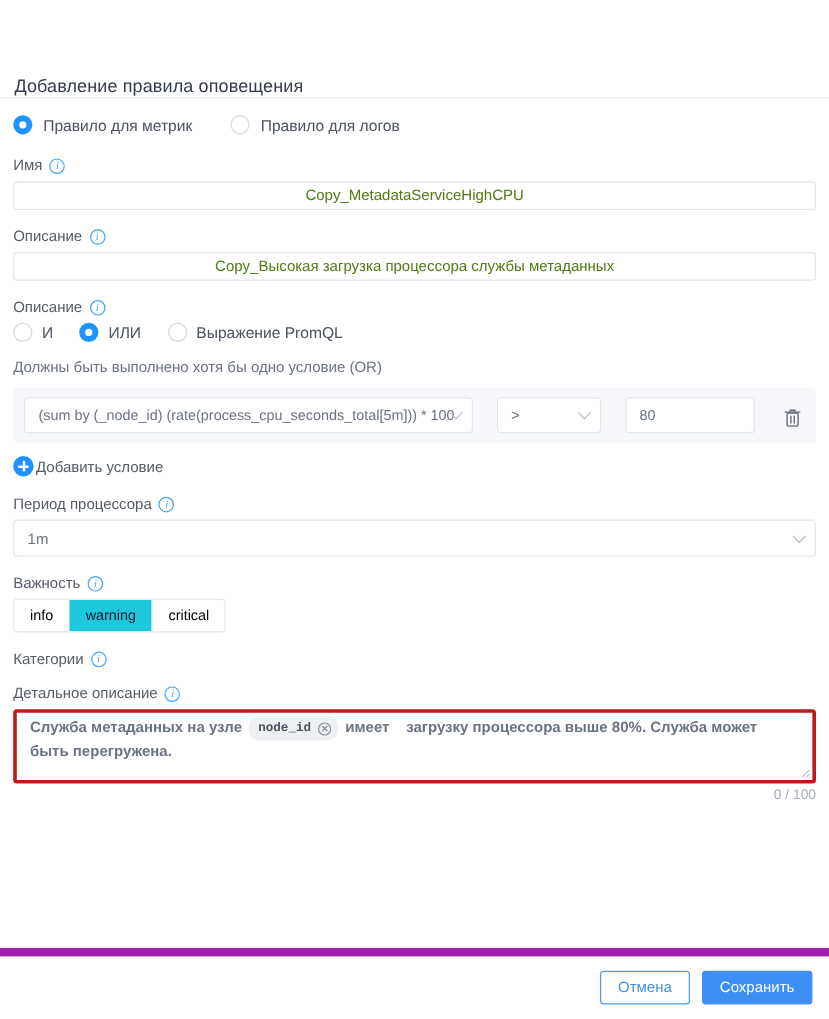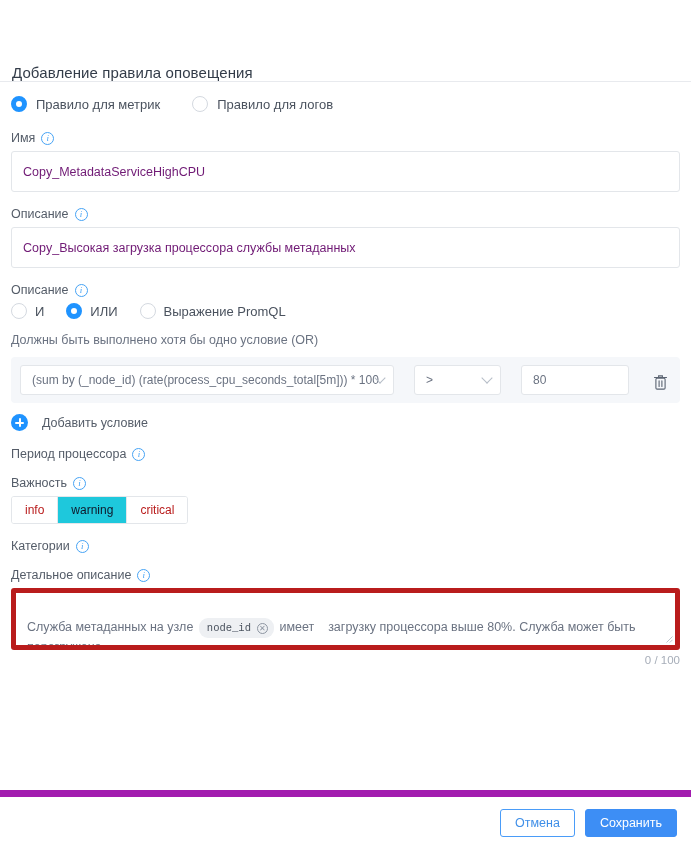--- a/index.html
+++ b/index.html
@@ -91,29 +91,30 @@
     font-size: 9px;
     line-height: 11px;
     text-align: center;
     font-style: italic;
     font-family: "Liberation Serif", serif;
     margin-left: 6px;
     flex: none;
   }
   .text-input {
     width: 100%;
-    height: 41px;
+    height: 24px;
     border: 1px solid #e3e6ea;
     border-radius: 3px;
     background: #fff;
     padding: 0 11px;
     font-size: 12.5px;
-    color: #701a75;
+    color: #4d7c0f;
     font-family: "Liberation Sans", sans-serif;
     outline: none;
+    text-align: center;
   }
   .text-input::placeholder { color: #9aa2ae; }
 
   
   .rule-radio-row {
     margin-bottom: 14px;
     display: flex;
     align-items: center;
   }
   .rule-radio-row .radio-item + .radio-item { margin-left: 22px; }
@@ -208,21 +209,21 @@
     content: "";
     position: absolute;
     background: #fff;
     border-radius: 1px;
   }
   .plus-circle::before { left: 4px; right: 4px; top: 7.5px; height: 2px; }
   .plus-circle::after { top: 4px; bottom: 4px; left: 7.5px; width: 2px; }
   .add-condition-label {
     font-size: 12.5px;
     color: #545c68;
-    margin-left: 14px;
+    margin-left: 2px;
   }
 
   
   .select-full {
     position: relative;
     width: 100%;
     height: 31px;
     border: 1px solid #e3e6ea;
     border-radius: 3px;
     background: #fff;
@@ -238,47 +239,48 @@
   .segmented {
     display: inline-flex;
     border: 1px solid #e3e6ea;
     border-radius: 3px;
     overflow: hidden;
     height: 28px;
   }
   .segment {
     padding: 0 13px;
     font-size: 12px;
-    color: #b91c1c;
+    color: #000000;
     display: flex;
     align-items: center;
     cursor: pointer;
     background: #fff;
     border-right: 1px solid #e3e6ea;
     white-space: nowrap;
   }
   .segment:last-child { border-right: none; }
   .segment.active {
     background: #1ec8dc;
     color: #0f172a;
   }
 
   
   .textarea-box {
     width: 100%;
     height: 62px;
-    border: 5px solid #b91c1c;
-    border-radius: 3px;
-    background: #fff;
-    padding: 25px 11px;
+    border: 3px solid #b91c1c;
+    border-radius: 3px;
+    background: #fff;
+    padding: 3px 11px;
     font-size: 12.5px;
     color: #6b7382;
     line-height: 18px;
     position: relative;
     overflow: hidden;
+    font-weight: bold;
   }
   .resize-grip {
     position: absolute;
     right: 2px;
     bottom: 2px;
     width: 9px;
     height: 9px;
   }
   .token-chip {
     display: inline-flex;
@@ -434,20 +436,24 @@
     <div class="add-condition">
       <span class="plus-circle"></span>
       <span class="add-condition-label">Добавить условие</span>
     </div>
   </div>
 
   <div class="field">
     <div class="field-label">
       <span>Период процессора</span>
       <span class="info-icon">i</span>
+    </div>
+    <div class="select-full">
+      <span>1m</span>
+      <span class="chevron"></span>
     </div>
   </div>
 
   <div class="field">
     <div class="field-label">
       <span>Важность</span>
       <span class="info-icon">i</span>
     </div>
     <div class="segmented">
       <div class="segment">info</div>

